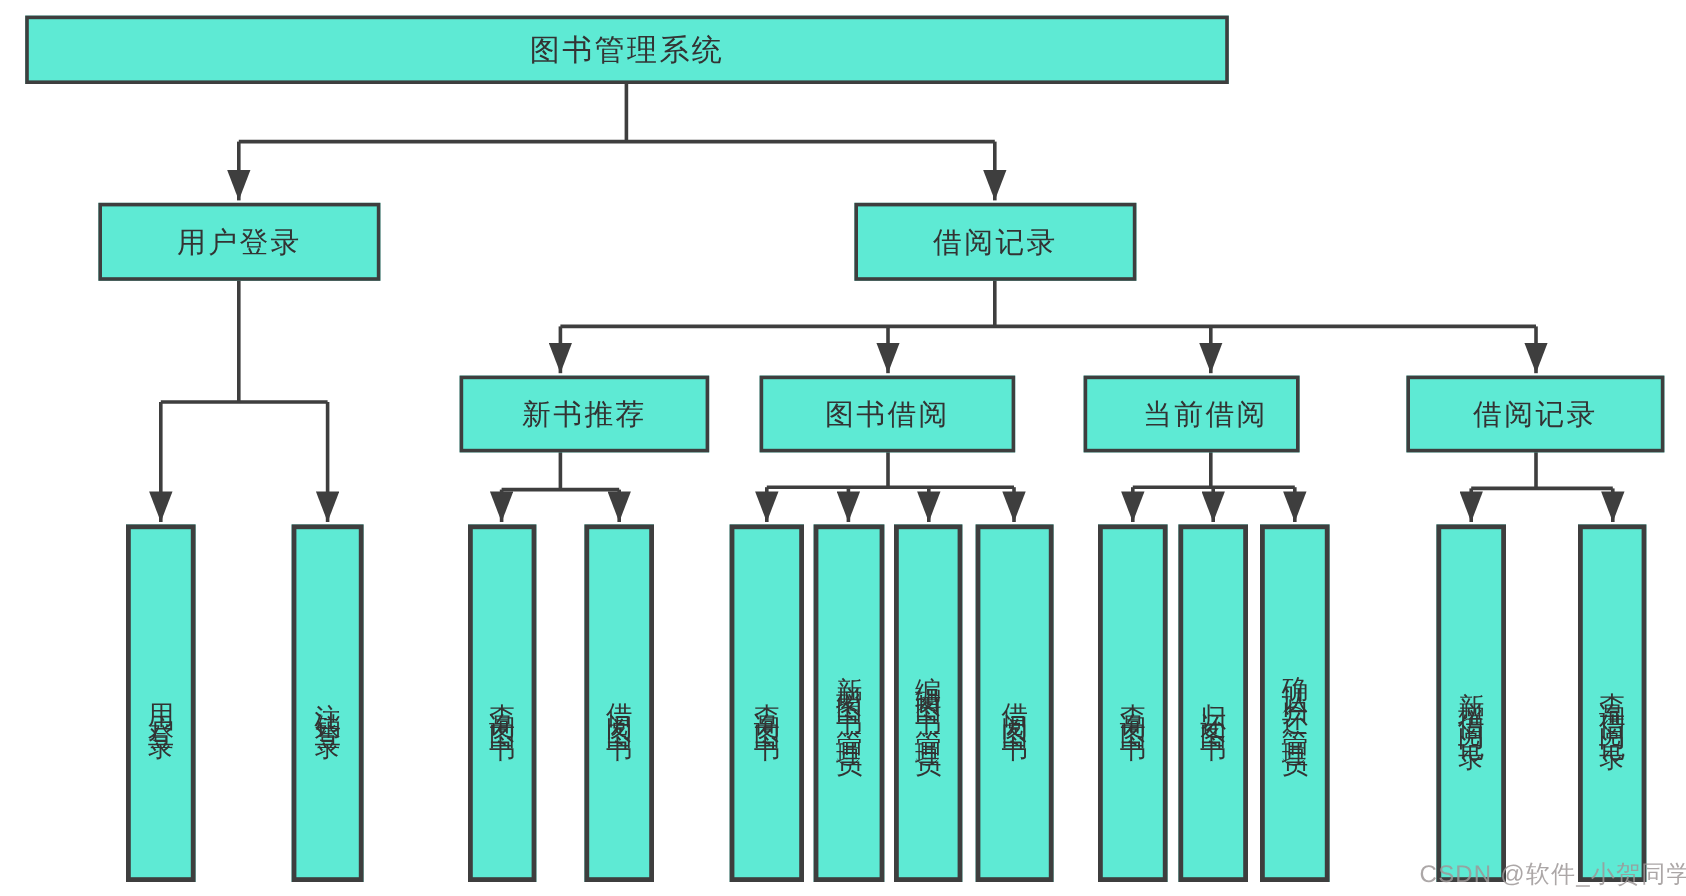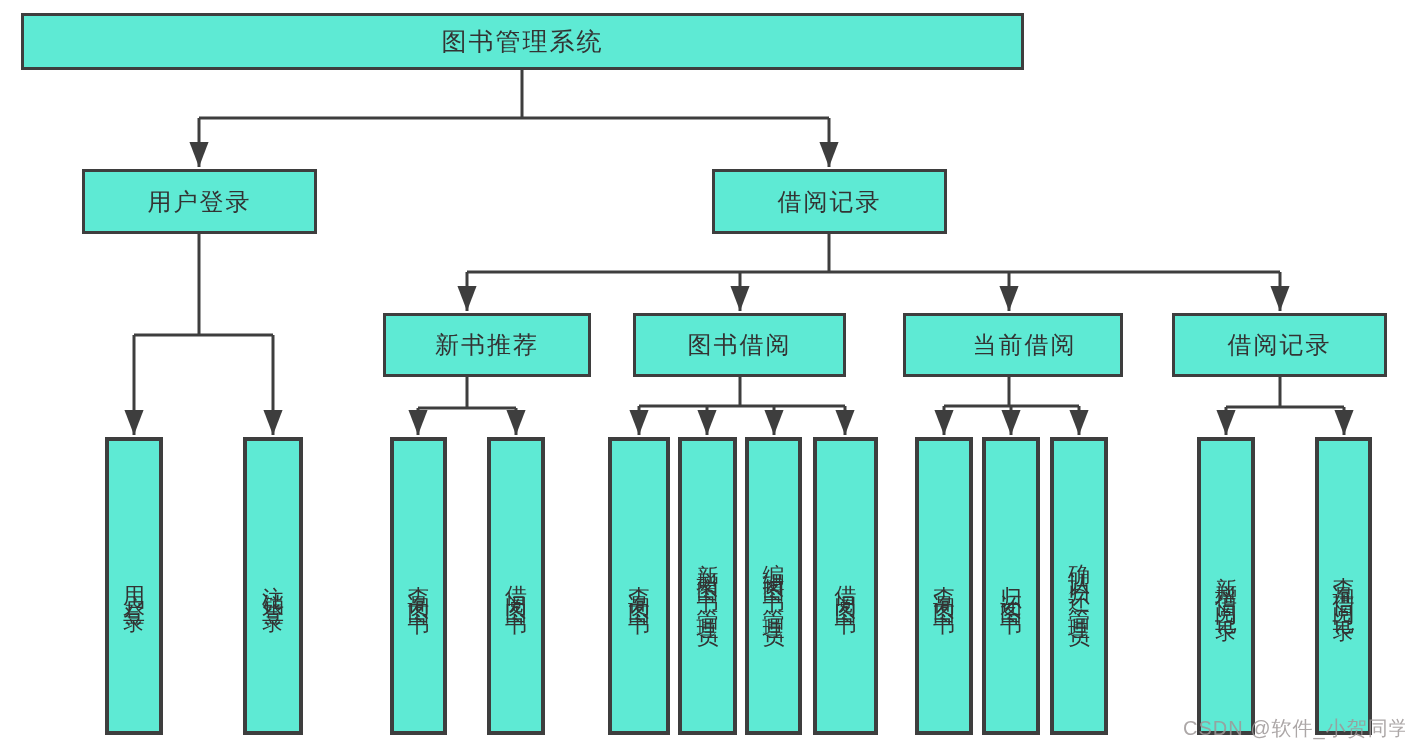--- a/index.html
+++ b/index.html
@@ -116,21 +116,21 @@
     </g>
   </svg>
 
   <div class="box h1" style="left:21px; top:13px; width:1003px; height:57px;">图书管理系统</div>
 
   <div class="box h2" style="left:82px; top:169px; width:235px; height:65px;">用户登录</div>
   <div class="box h2" style="left:712px; top:169px; width:235px; height:65px;">借阅记录</div>
 
   <div class="box h3" style="left:383px; top:313px; width:208px; height:64px;">新书推荐</div>
   <div class="box h3" style="left:633px; top:313px; width:213px; height:64px;">图书借阅</div>
-  <div class="box h3" style="left:903px; top:313px; width:220px; height:64px;padding-left:23px;">当前借阅</div>
+  <div class="box h3" style="left:903px; top:313px; width:180px; height:64px;padding-left:23px;">当前借阅</div>
   <div class="box h3" style="left:1172px; top:313px; width:215px; height:64px;">借阅记录</div>
 
   <div class="box v" style="left:105px; top:437px; width:58px; height:298px;">用户登录</div>
   <div class="box v" style="left:243px; top:437px; width:60px; height:298px;">注销登录</div>
 
   <div class="box v" style="left:390px; top:437px; width:57px; height:298px;">查询图书</div>
   <div class="box v" style="left:487px; top:437px; width:58px; height:298px;">借阅图书</div>
 
   <div class="box v" style="left:608px; top:437px; width:62px; height:298px;">查询图书</div>
   <div class="box v" style="left:678px; top:437px; width:59px; height:298px;">新增图书（管理员）</div>

